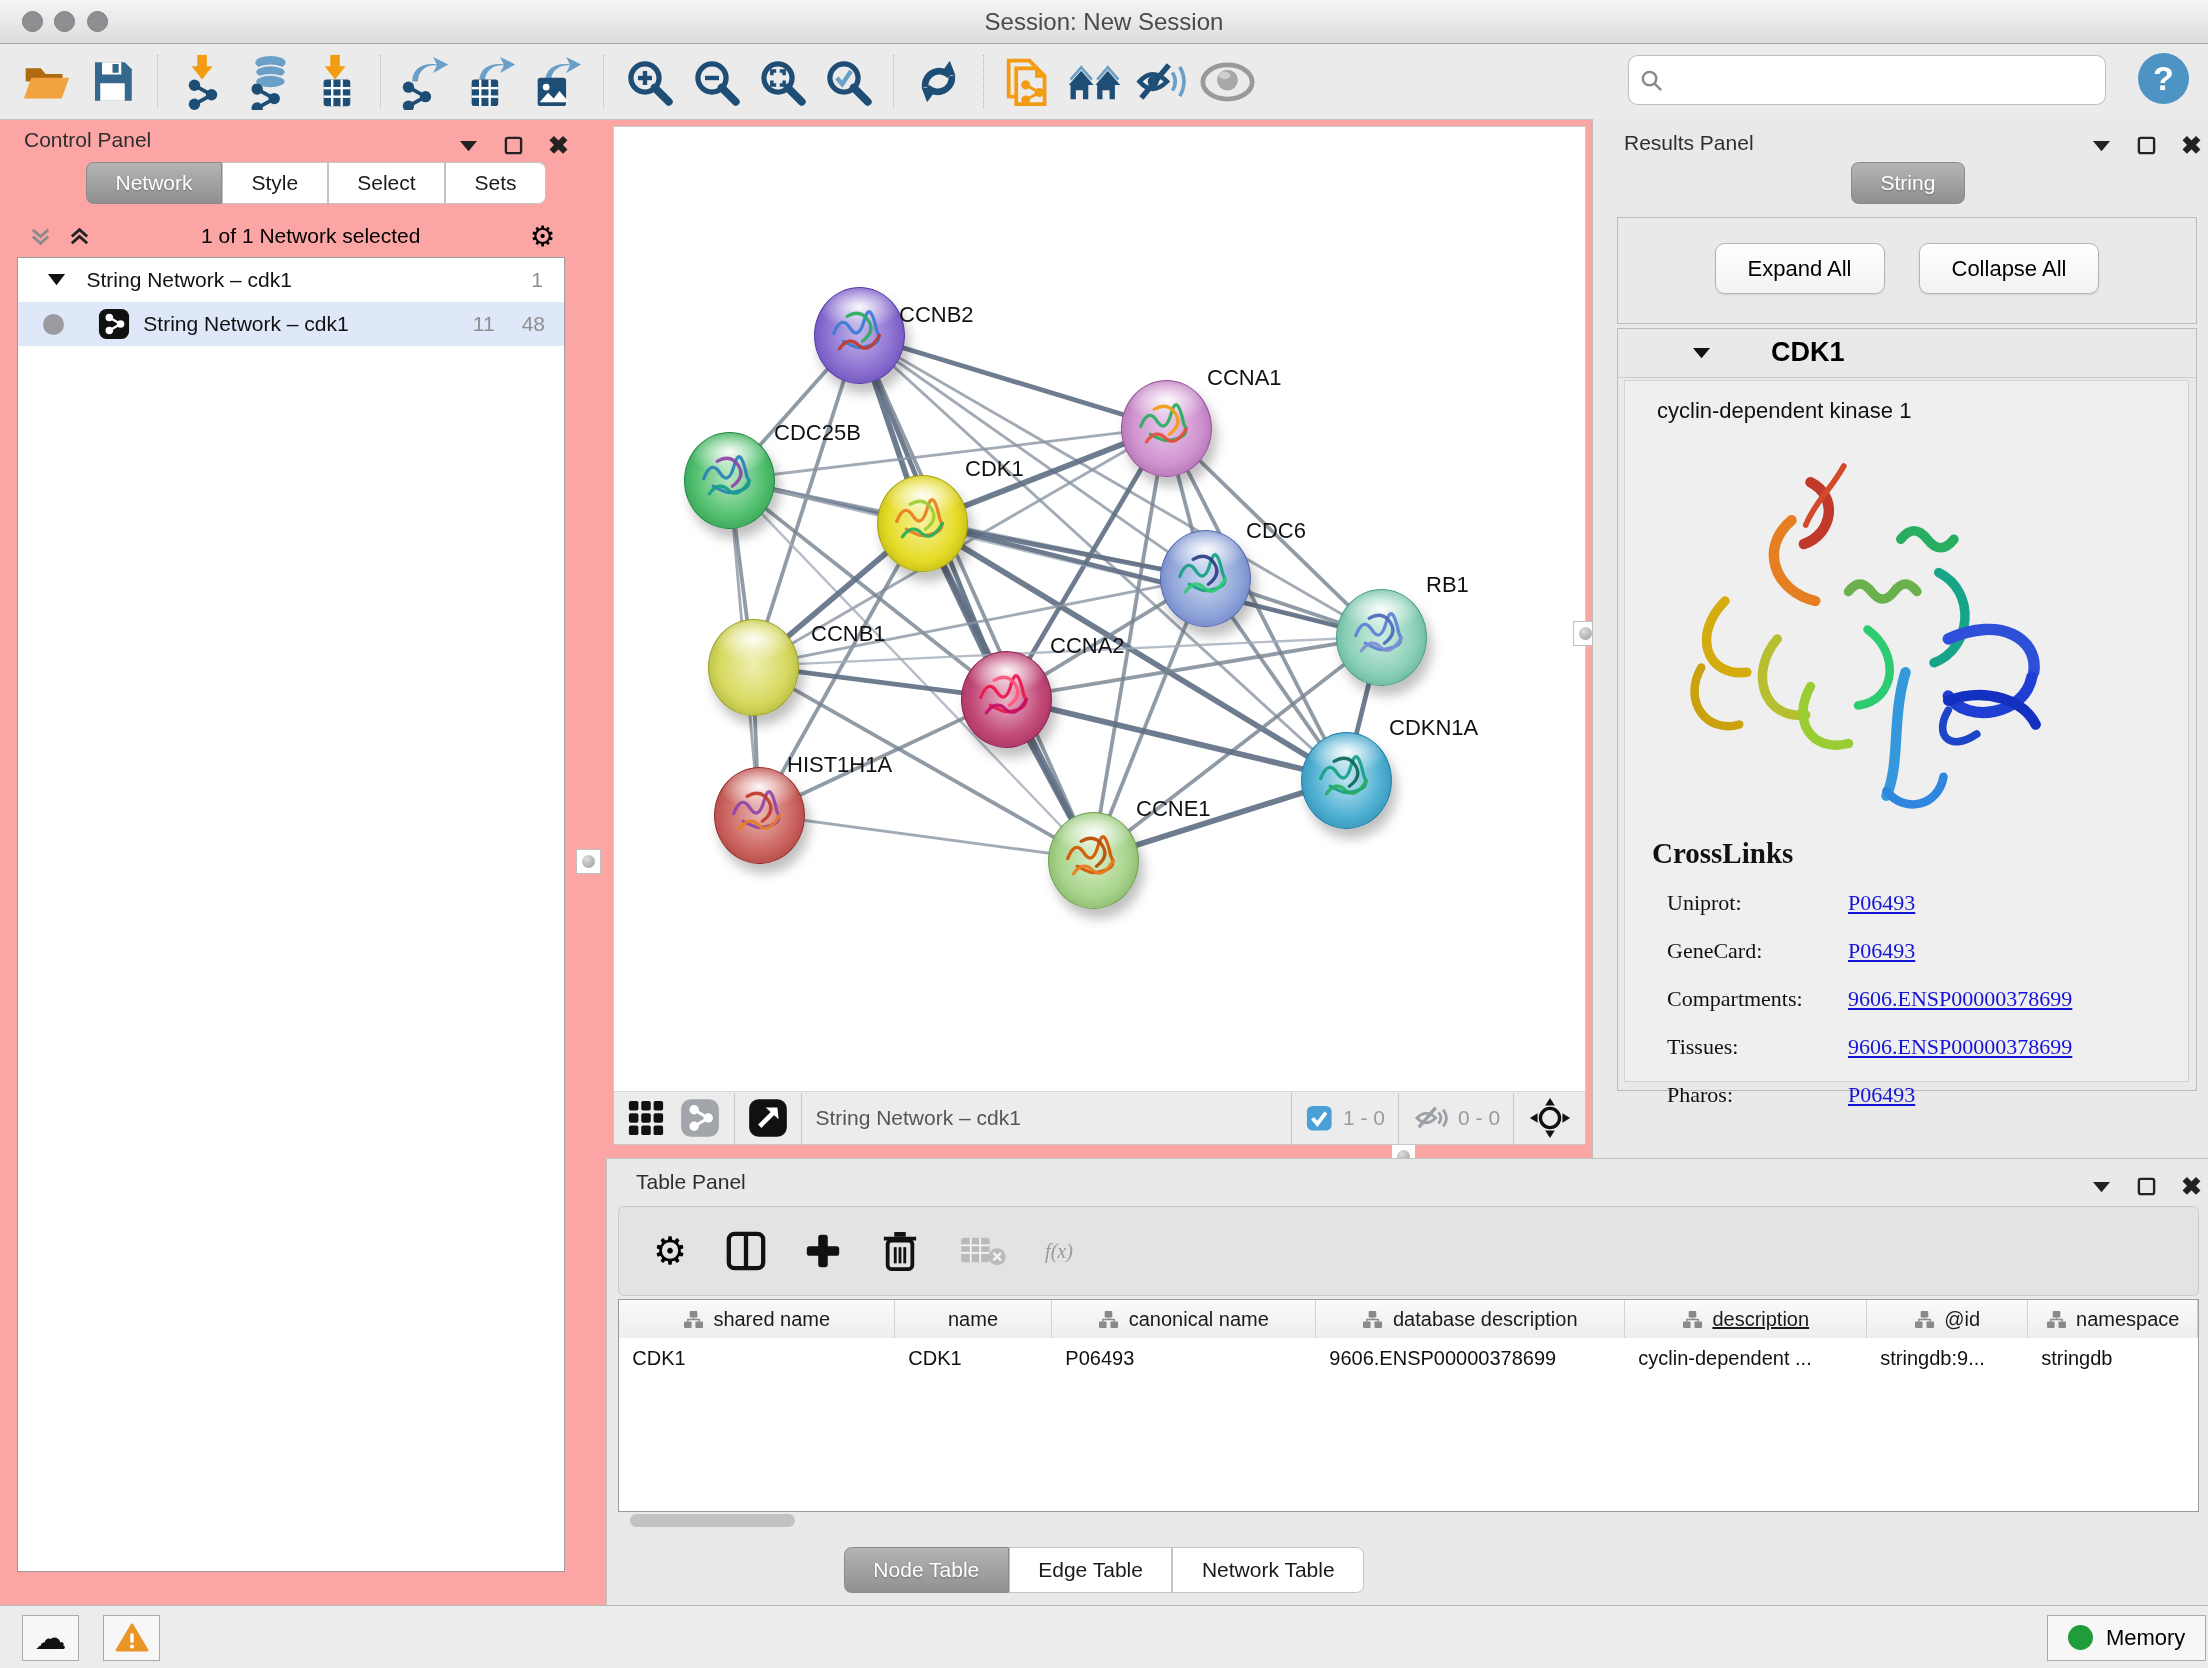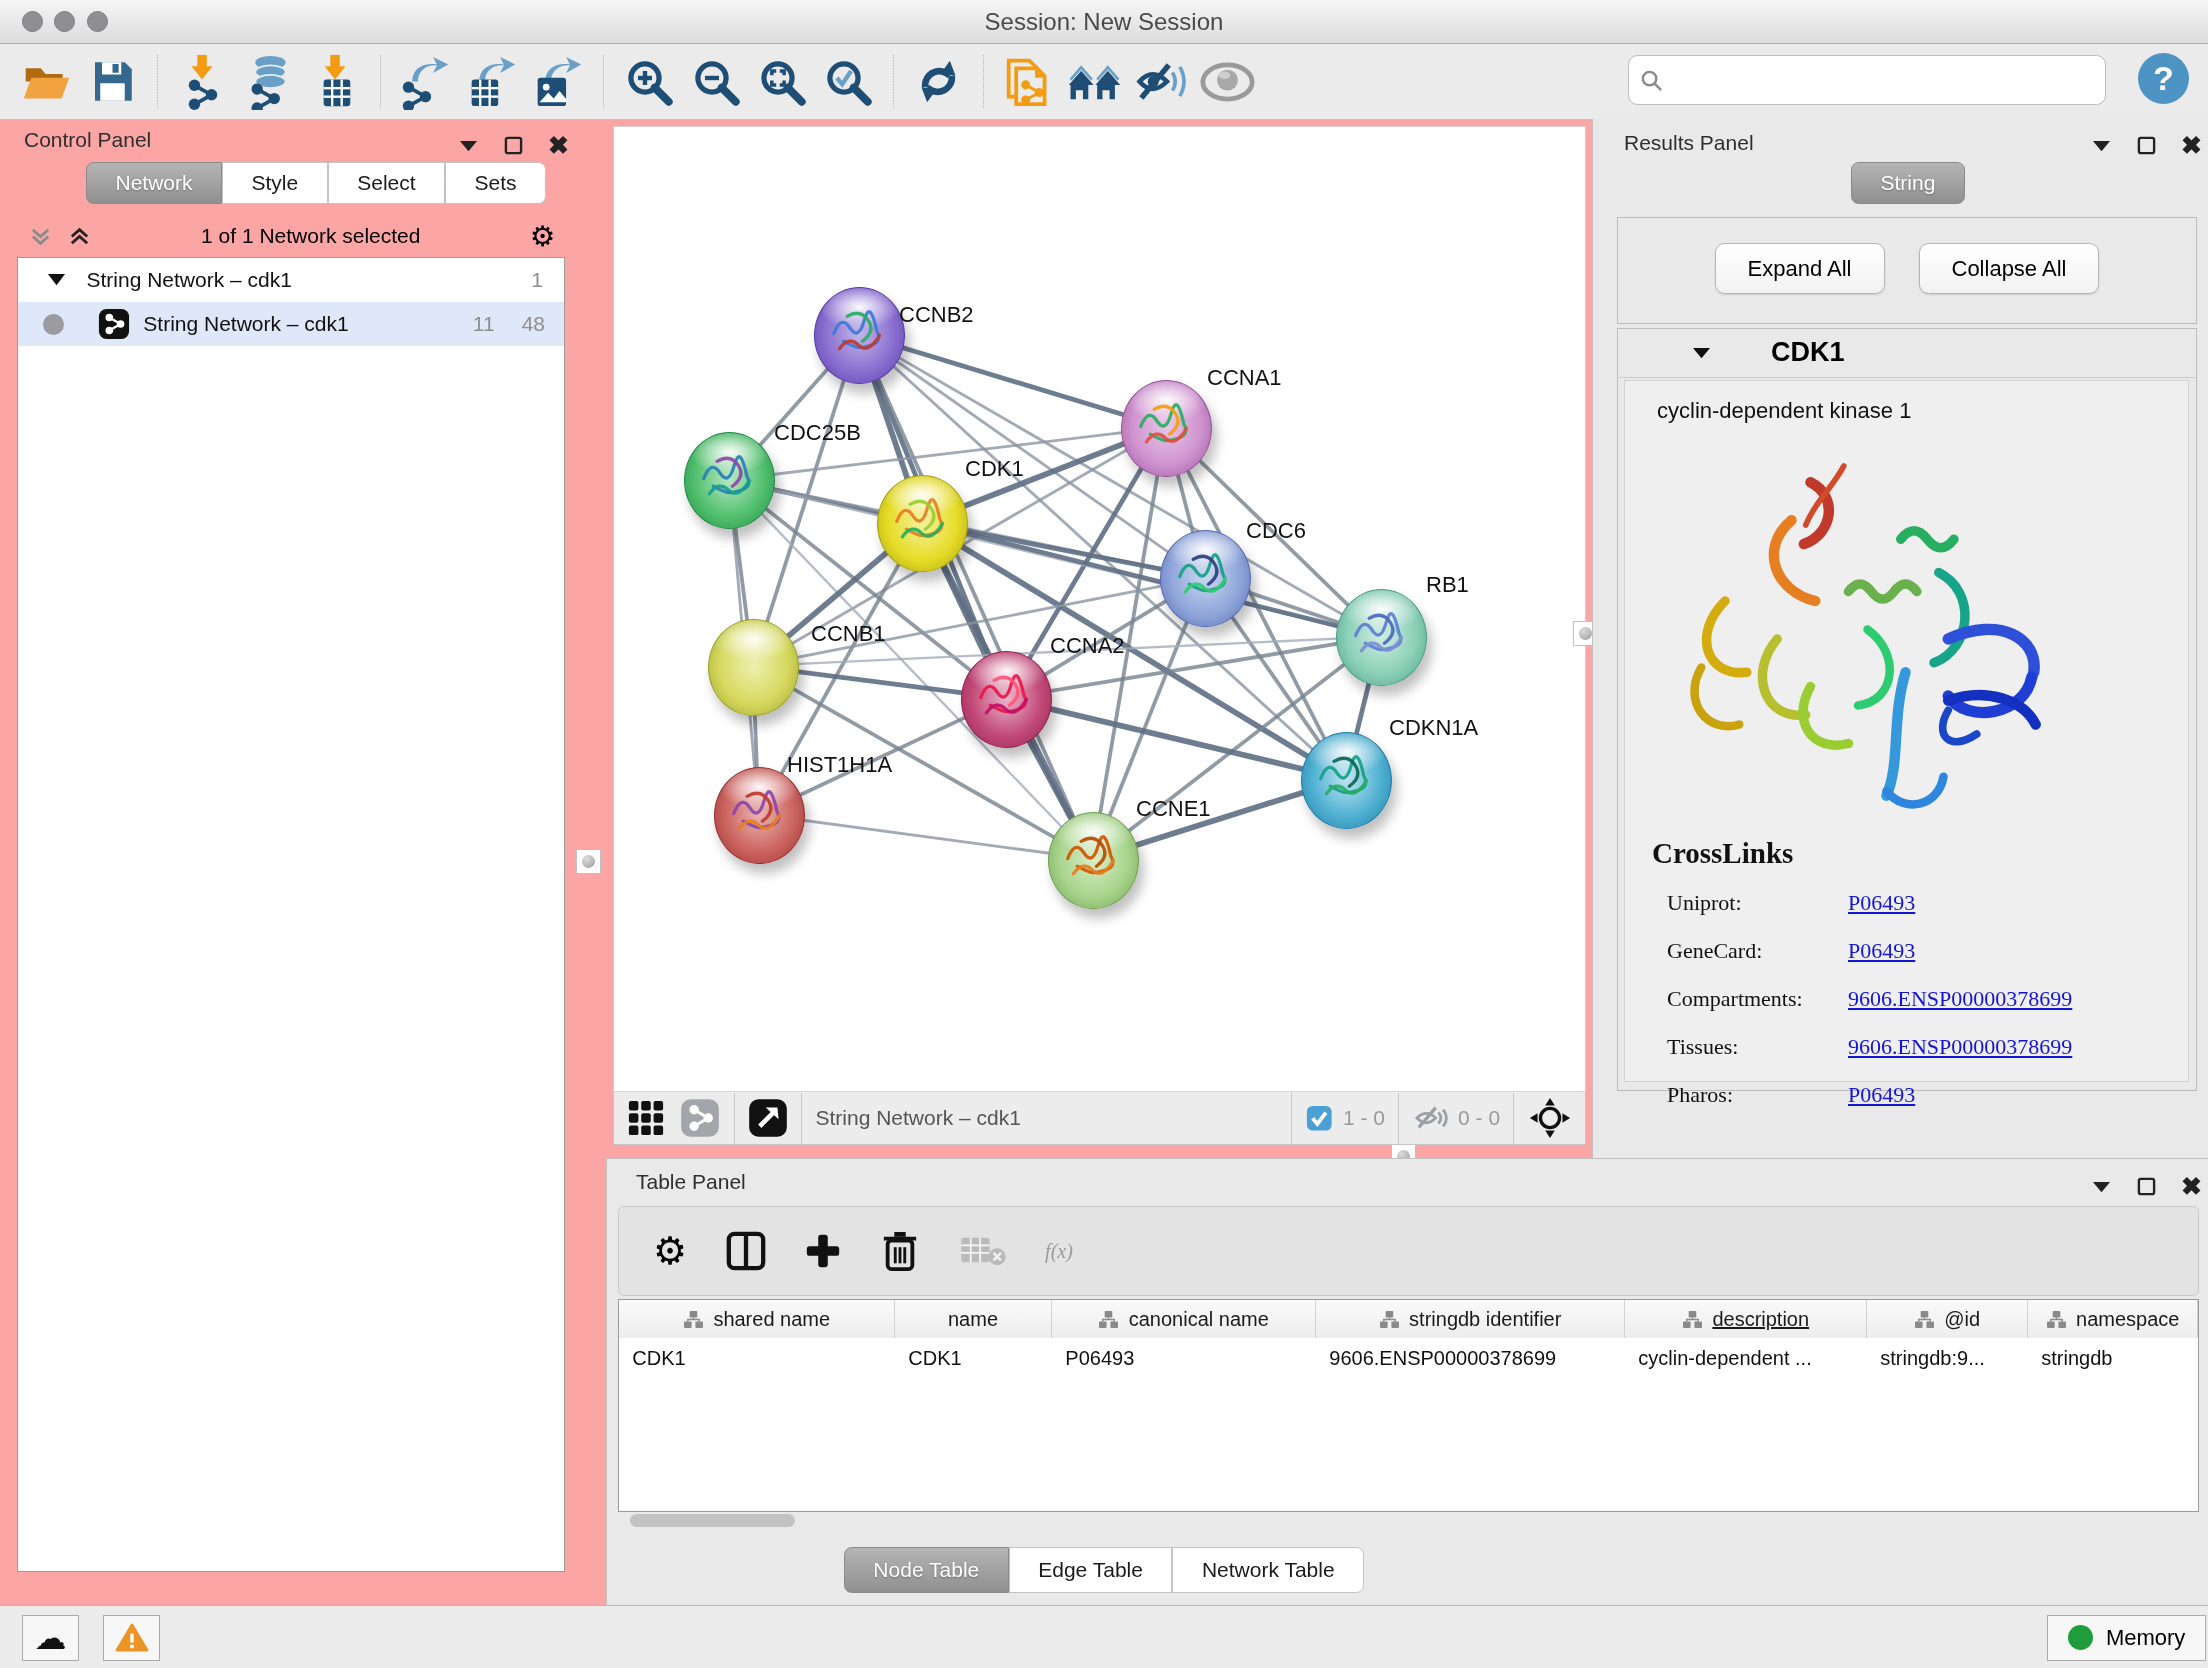--- a/index.html
+++ b/index.html
@@ -748,21 +748,21 @@
               <g fill="#8a8a8a">
                 <rect x="7" y="1" width="8" height="7" rx="1"></rect>
                 <rect x="1" y="12" width="8" height="7" rx="1"></rect>
                 <rect x="13" y="12" width="8" height="7" rx="1"></rect>
               </g>
               <g stroke="#8a8a8a" stroke-width="1.6" fill="none">
                 <path d="M11,8 v2 M5,12 v-2 h12 v2"></path>
               </g>
             </svg>
           </span>
-          <span>stringdb identifier</span>
+          <span>database description</span>
         </div>
         <div class="th" style="width: 242px; flex: 0 0 242px; text-decoration: underline;">
           <span>
             <svg width="21" height="19" viewBox="0 0 22 20">
               <g fill="#8a8a8a">
                 <rect x="7" y="1" width="8" height="7" rx="1"></rect>
                 <rect x="1" y="12" width="8" height="7" rx="1"></rect>
                 <rect x="13" y="12" width="8" height="7" rx="1"></rect>
               </g>
               <g stroke="#8a8a8a" stroke-width="1.6" fill="none">

